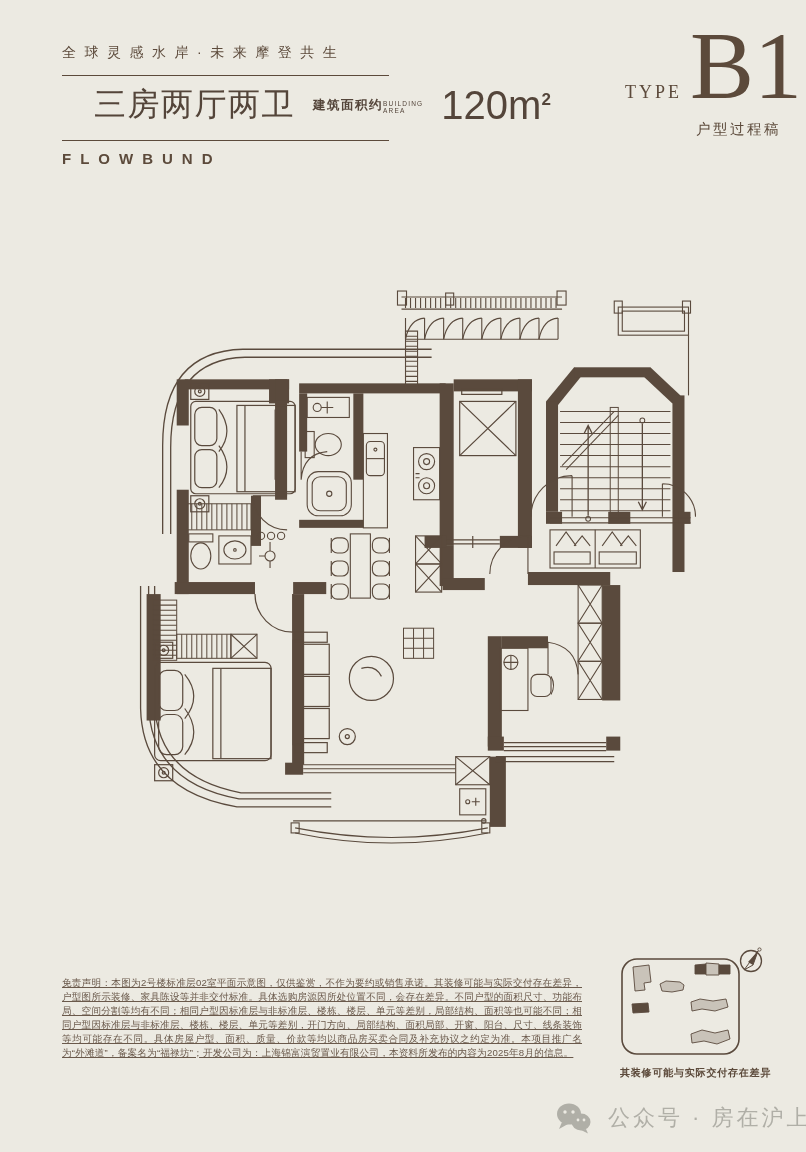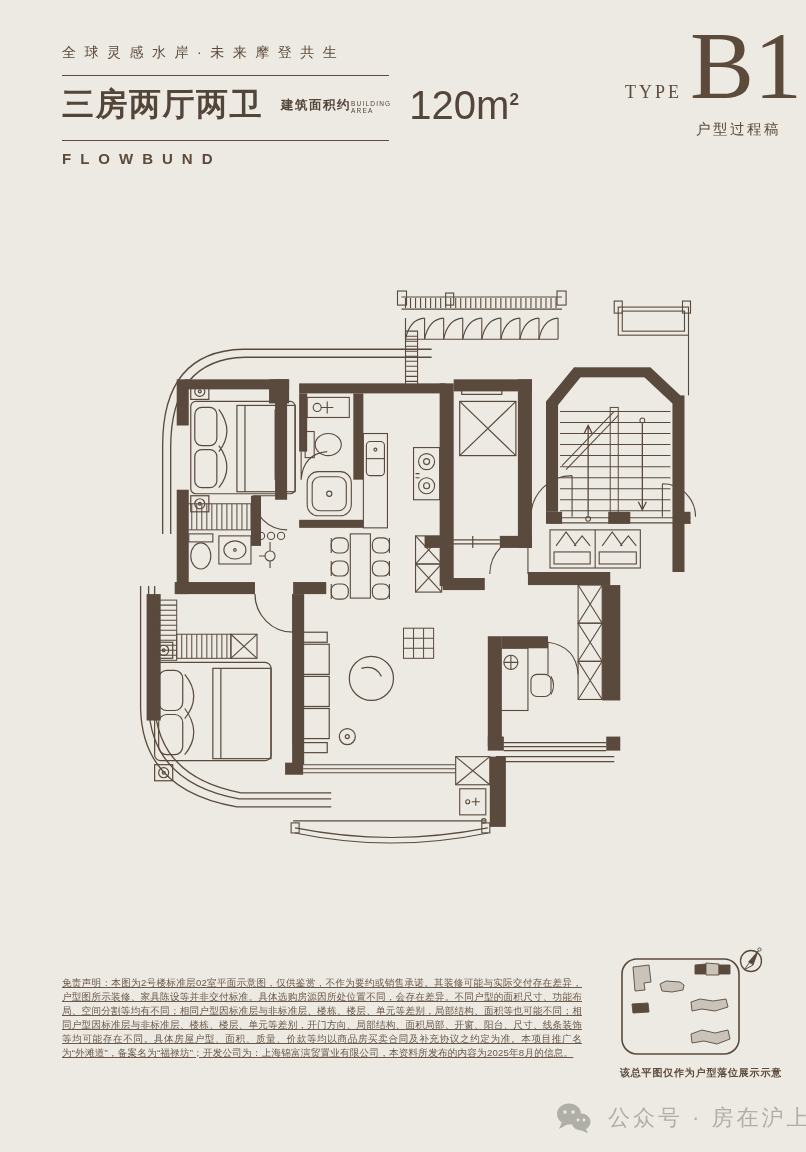--- a/index.html
+++ b/index.html
@@ -7,21 +7,21 @@
     position:relative;width:806px;height:1152px;overflow:hidden;
     background:#ECEAE2;color:#54453A;
     font-family:"Liberation Sans","DejaVu Sans",sans-serif;
     padding-left:17px;
   }
   
   .header-left{position:absolute;left:62px;top:44px;width:330px;}
   .slogan{font-size:14px;letter-spacing:8.5px;color:#5C4A3B;font-weight:500;white-space:nowrap;}
   .hr{width:327px;border:0;border-top:1.6px solid #5C4A3B;margin:13px 0 0 0;}
   .title-row{display:flex;align-items:center;margin-top:7px;height:44px;}
-  .unit-title{font-size:32px;font-weight:700;letter-spacing:1.5px;color:#54453A;white-space:nowrap;}
+  .unit-title{font-size:32px;font-weight:400;letter-spacing:1.5px;color:#54453A;white-space:nowrap;margin-left:32px;}
   .vbar{width:1.6px;height:36px;background:#5C4A3B;margin:0 9px;}
   .area-labels{display:flex;flex-direction:row;justify-content:space-between;}
   .area-label-cn{font-size:12.5px;font-weight:700;letter-spacing:1.5px;color:#54453A;white-space:nowrap;}
   .area-label-en{font-size:6.5px;letter-spacing:1.2px;color:#54453A;margin-top:3px;}
   .area-value{font-size:40px;font-weight:500;color:#54453A;line-height:1;white-space:nowrap;}
   .area-sup{font-size:17px;vertical-align:14px;font-weight:600;}
   .brand{margin-top:9px;font-size:15px;font-weight:700;letter-spacing:9px;color:#5C4A3B;white-space:nowrap;}
   
   .type-block{position:absolute;top:18px;right:28px;width:170px;text-align:right;}
   .type-line{display:flex;align-items:baseline;justify-content:space-between;}
@@ -366,21 +366,21 @@
         <path d="M71,64 L80,61 L93,63 L106,61 L108,69 L95,73 L82,71 L72,73 Z" fill="#C9C3B9"></path>
         <path d="M71,96 L82,92 L95,95 L108,92 L110,101 L97,106 L84,103 L72,105 Z" fill="#C9C3B9"></path>
       </g>
       <g>
         <circle cx="131" cy="23" r="10.5" stroke="#5A4A3D" stroke-width="1.3"></circle>
         <polygon points="138,13 128,24 133,27" fill="#5A4A3D"></polygon>
         <polygon points="138,13 133,27 124,32" fill="none" stroke="#5A4A3D" stroke-width="1"></polygon>
         <circle cx="139.5" cy="11.5" r="1.6" stroke="#5A4A3D" stroke-width="0.9"></circle>
       </g>
     </svg>
-    <div class="siteplan-caption">该总平图仅作为户型落位展示示意</div>
+    <div class="siteplan-caption">其装修可能与实际交付存在差异</div>
   </div>
 
   <div class="watermark">
     <svg width="36" height="32" viewBox="0 0 36 32">
       <g fill="#B0AFA7">
         <ellipse cx="13" cy="12" rx="12" ry="10.5"></ellipse>
         <polygon points="6,20 3,27 12,22"></polygon>
         <ellipse cx="25" cy="20" rx="9.5" ry="8.5"></ellipse>
         <polygon points="30,27 32,31.5 25,28"></polygon>
       </g>

